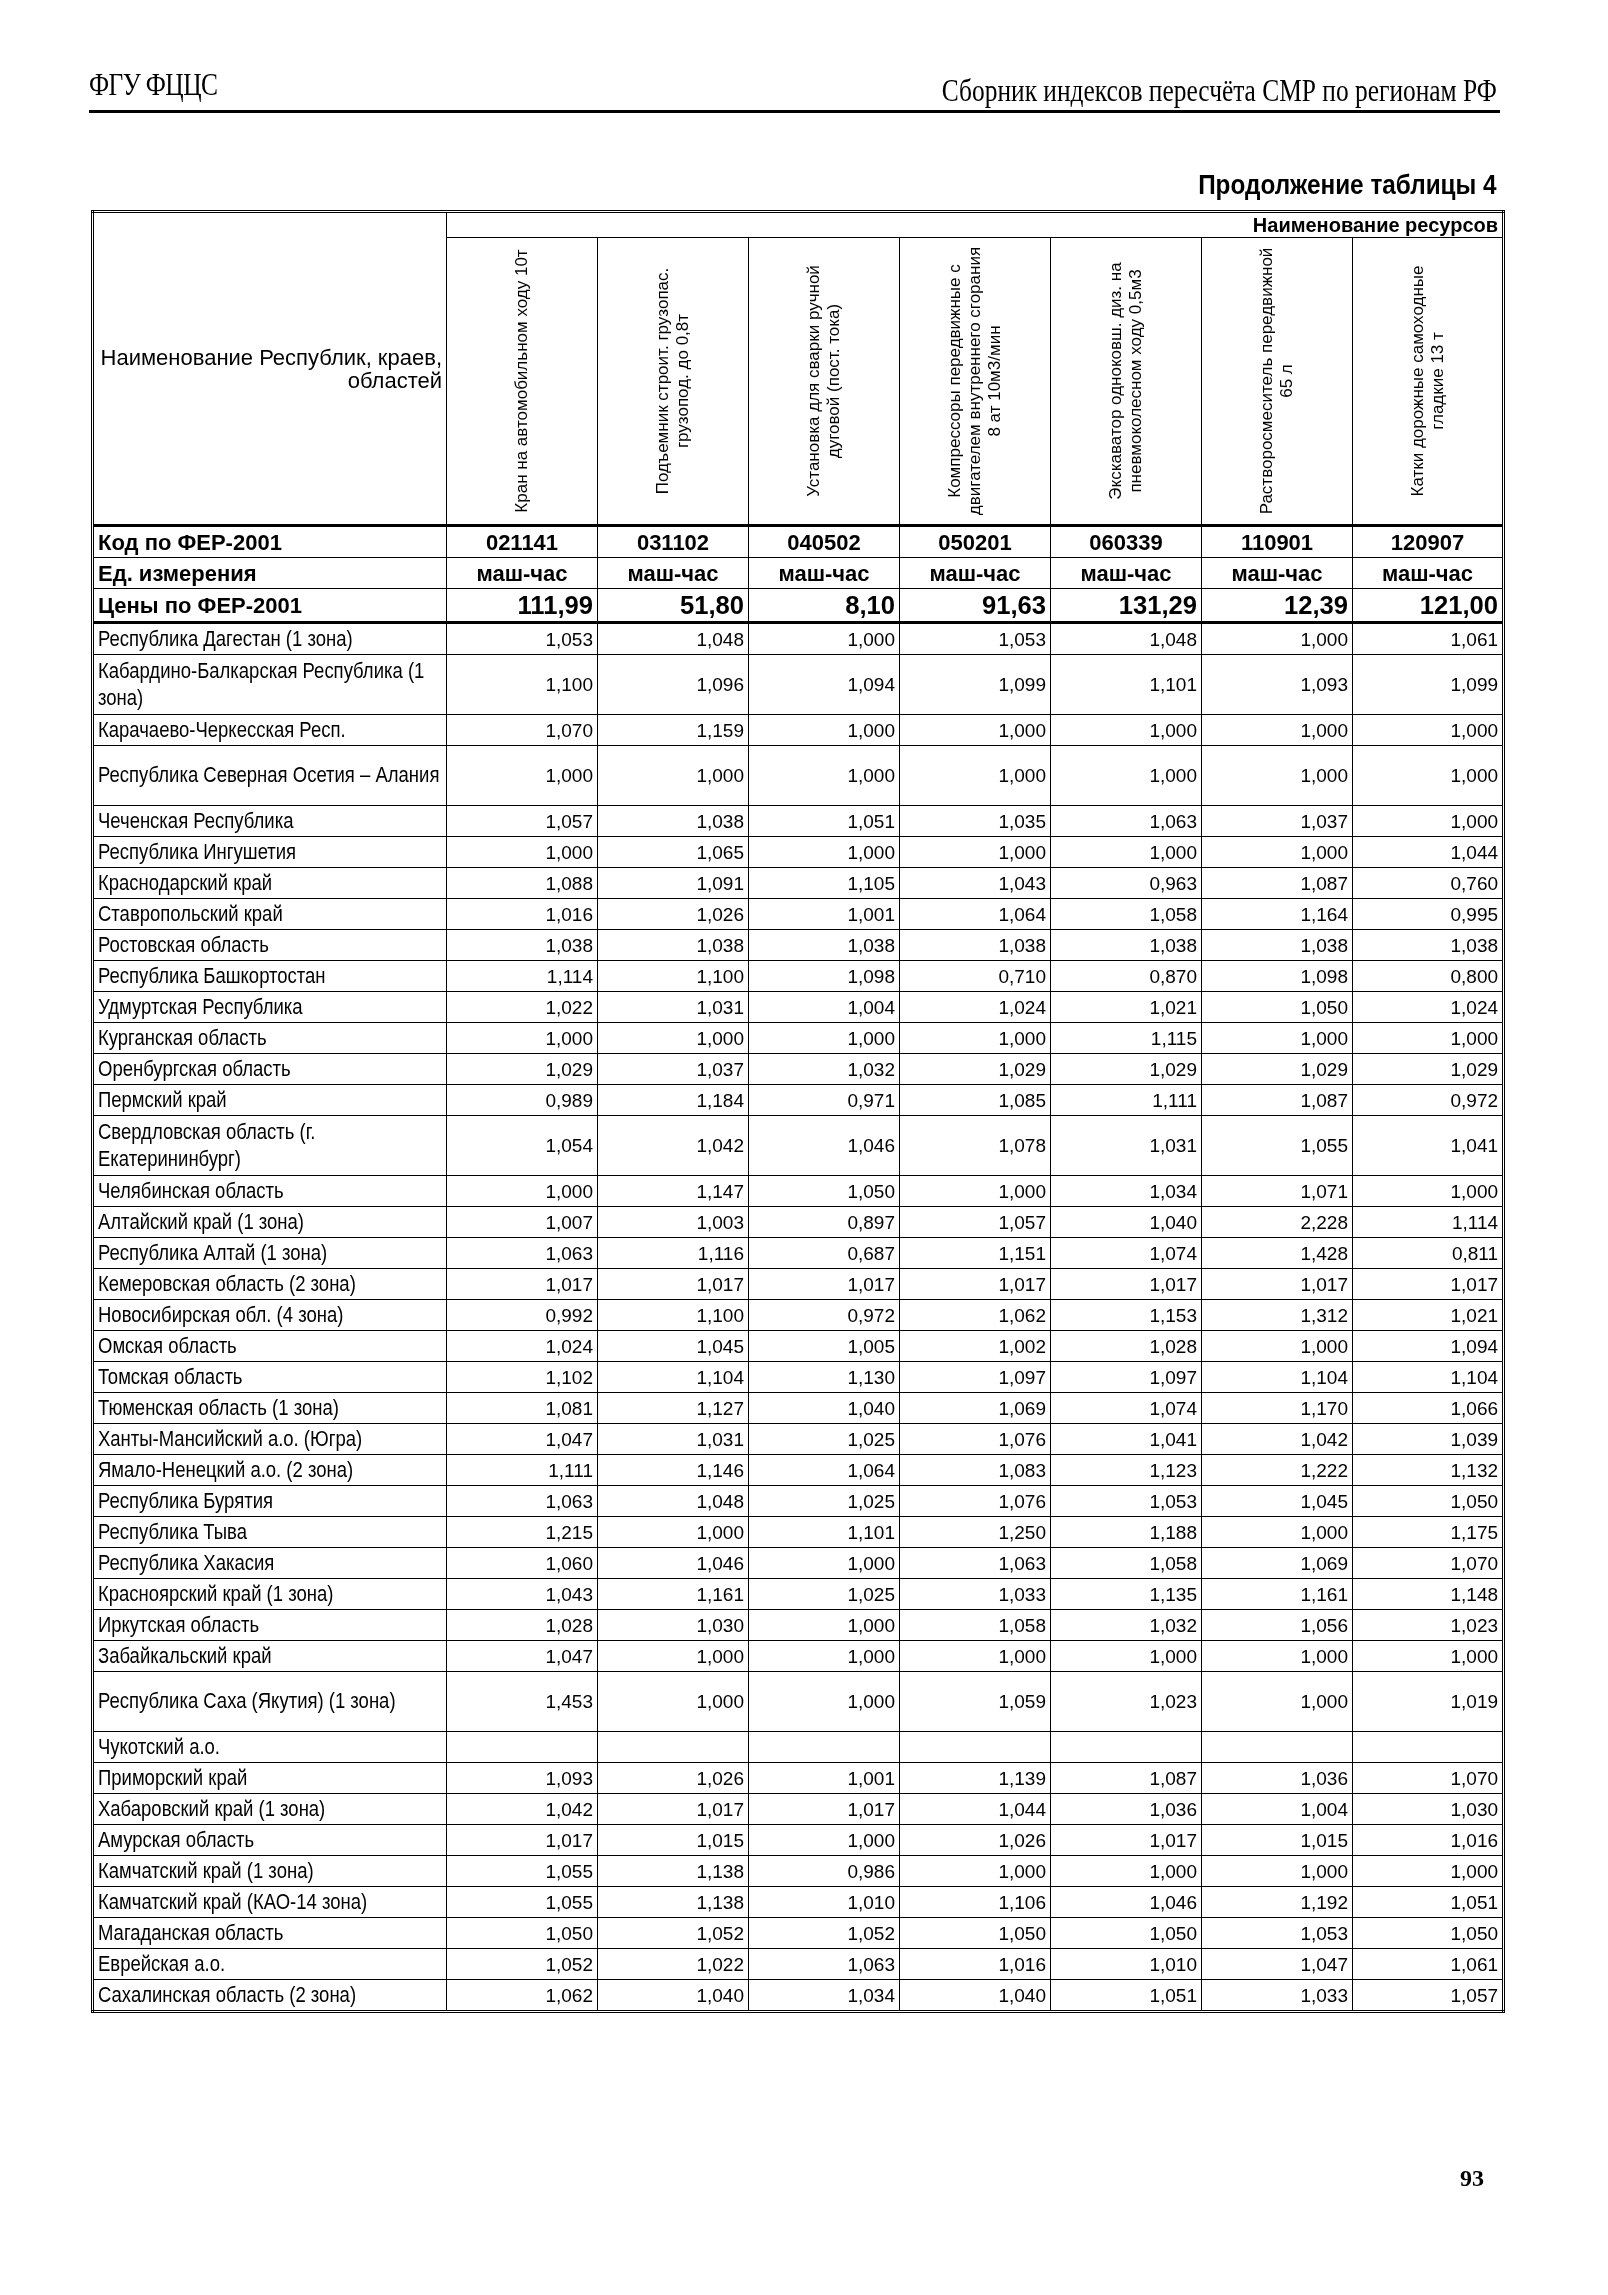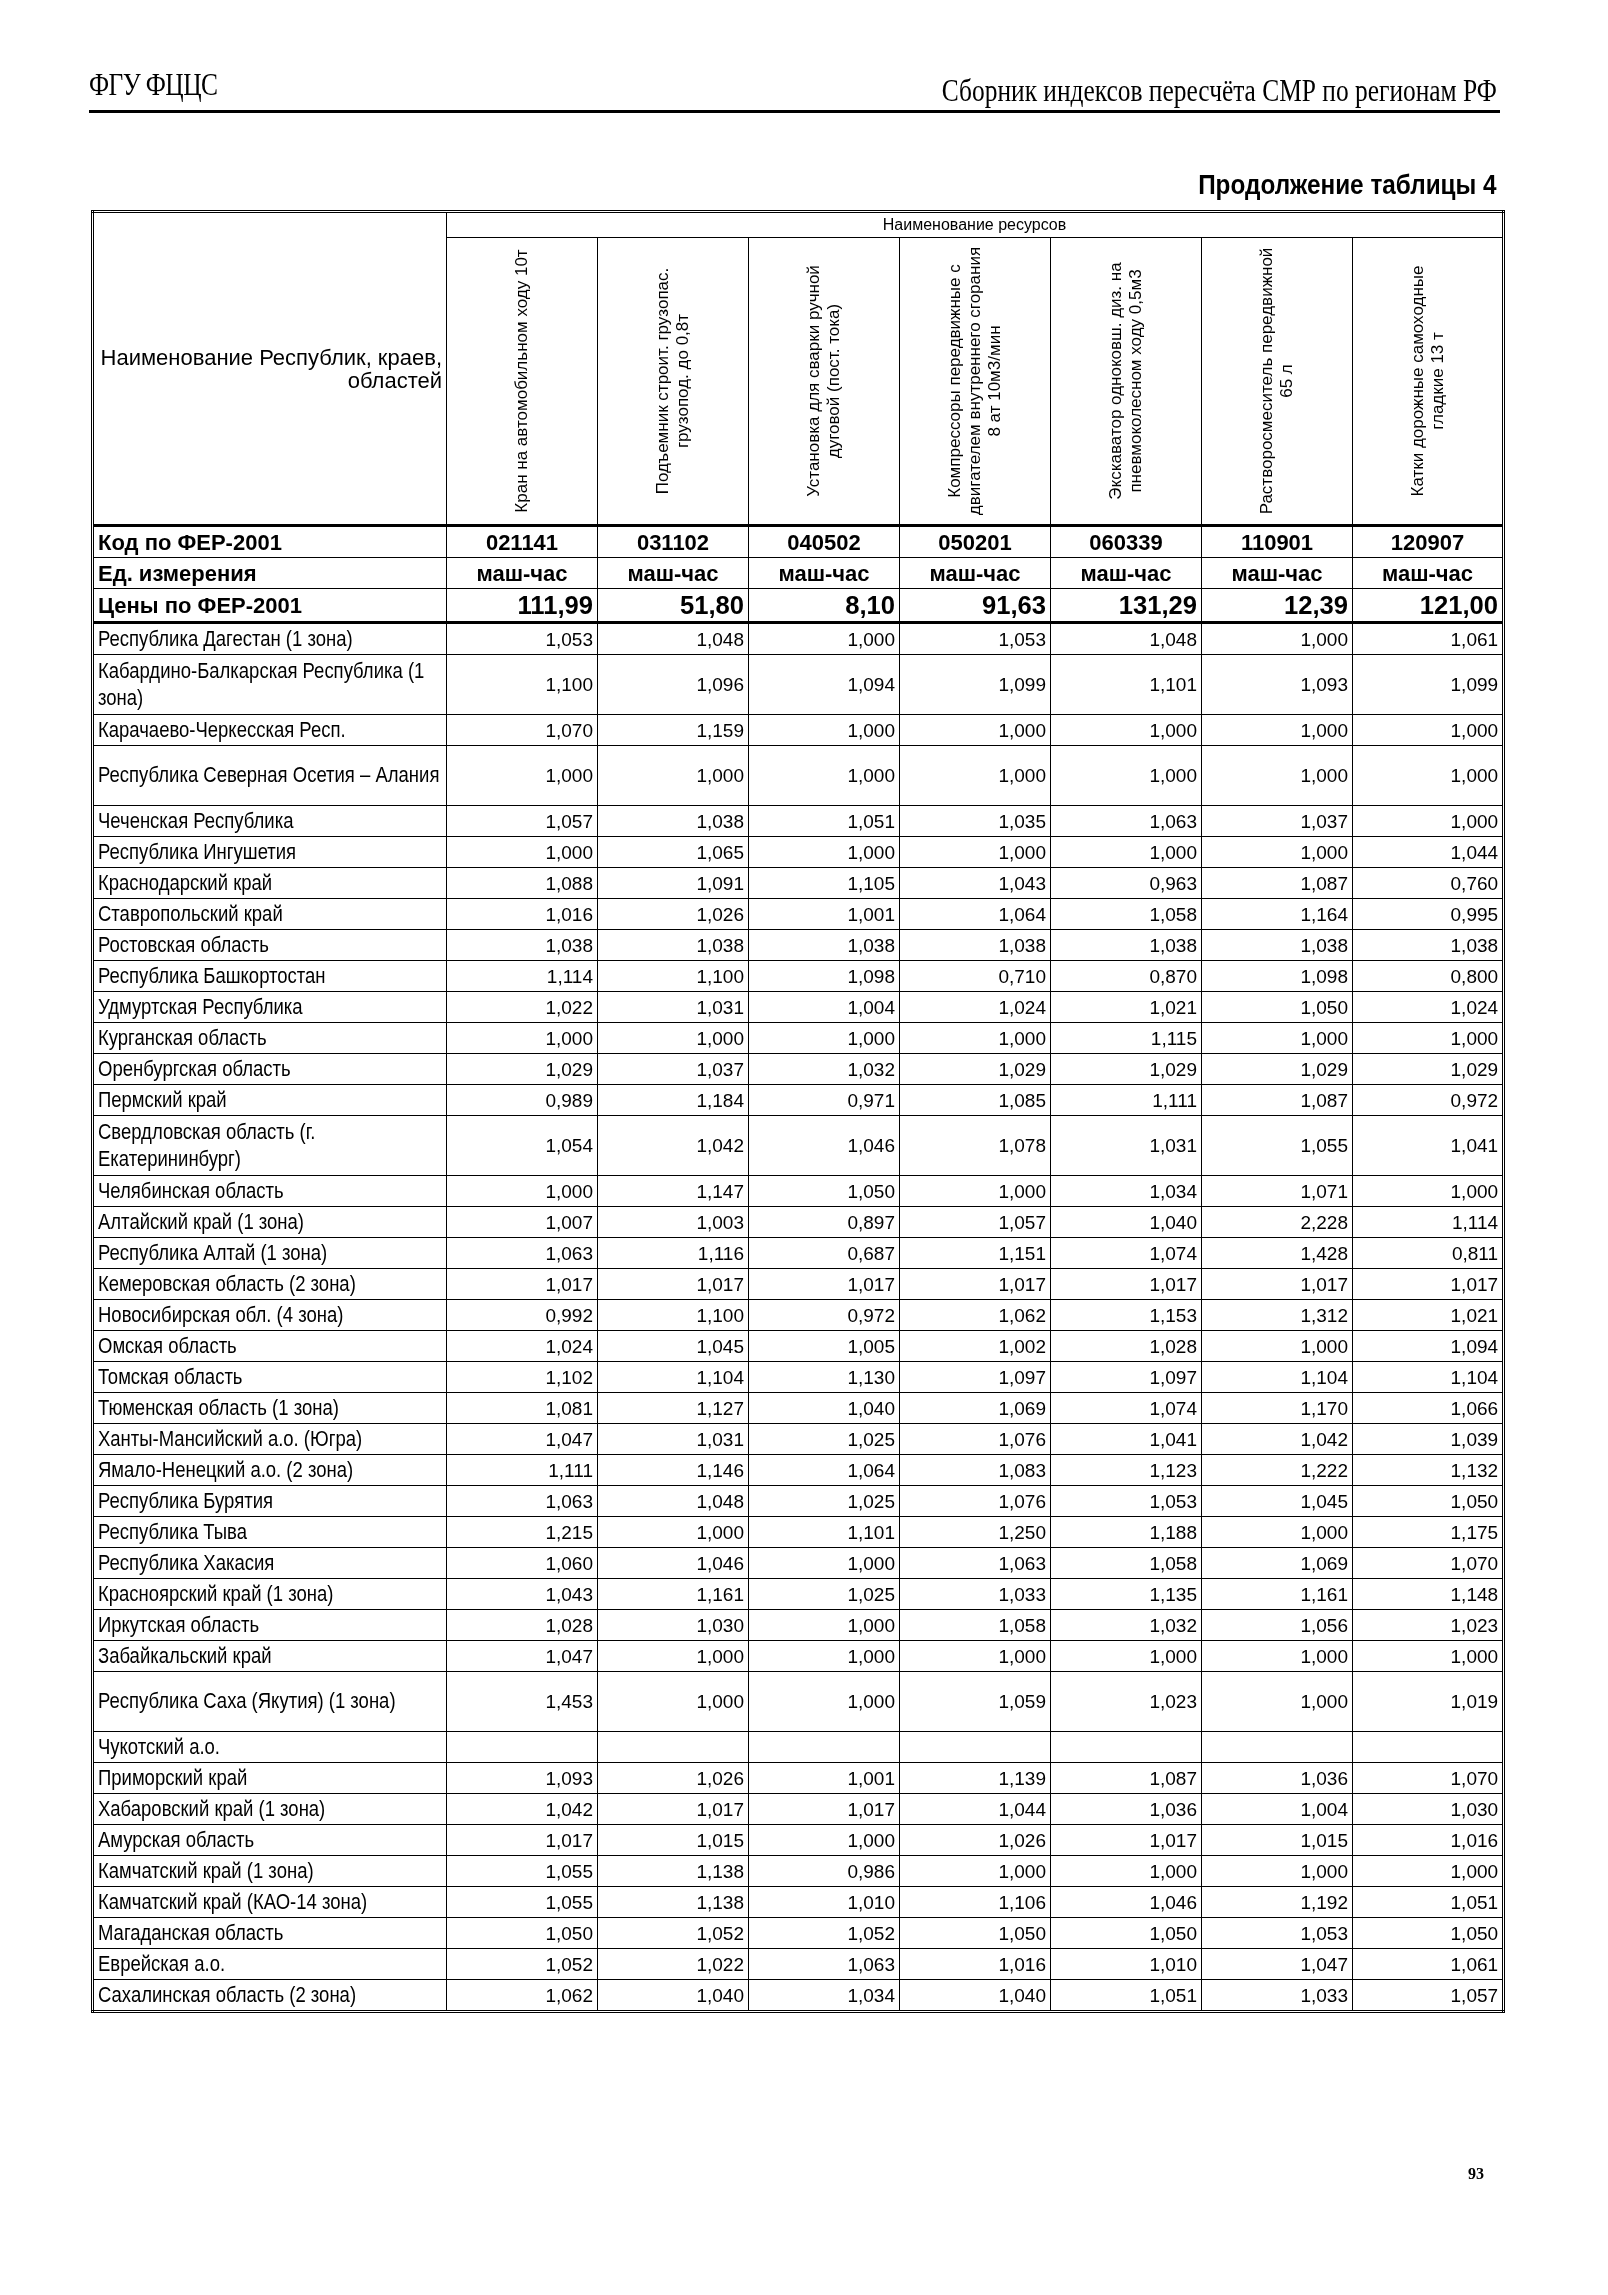--- a/index.html
+++ b/index.html
@@ -5,38 +5,38 @@
     html, body { margin: 0; padding: 0; background: #ffffff; }
     body { width: 1609px; height: 2295px; position: relative; overflow: hidden; color: #000; }
     .hdr-left { position: absolute; left: 89px; top: 67px; font-family: "Liberation Serif", serif; font-size: 31px; letter-spacing: -0.7px; transform: scaleX(0.82); transform-origin: left top; }
     .hdr-right { position: absolute; right: 112px; top: 73px; font-family: "Liberation Serif", serif; font-size: 31px; transform: scaleX(0.82); transform-origin: right top; white-space: nowrap; }
     .hdr-rule { position: absolute; left: 89px; top: 110px; width: 1411px; height: 3.4px; background: #000; }
     .cont { position: absolute; right: 112px; top: 170px; font-family: "Liberation Sans", sans-serif; font-weight: bold; font-size: 27px; transform: scaleX(0.9); transform-origin: right top; white-space: nowrap; }
     table.main { position: absolute; left: 91px; top: 210px; width: 1412px; border-collapse: collapse; table-layout: fixed; border: 3.4px double #000; font-family: "Liberation Sans", sans-serif; }
     table.main td, table.main th { border: 1.3px solid #000; padding: 0 4px; }
     col.c0 { width: 354px; }
     col.cn { width: 151px; }
-    .h-res { height: 24px; font-weight: normal; font-size: 16px; text-align: center; padding: 0; }
+    .h-res { height: 24px; font-weight: bold; font-size: 20px; text-align: right; padding: 0; }
     .h-name { font-weight: normal; font-size: 22px; text-align: right; line-height: 23px; }
     .h-vert { height: 286px; padding: 0; position: relative; }
     .h-vert .vt { position: absolute; left: 50%; top: 50%; width: 269px; transform: translate(-50%,-50%) rotate(-90deg); text-align: center; font-size: 17px; font-weight: normal; line-height: 20px; }
     tr.meta td { font-weight: bold; font-size: 22px; height: 30px; line-height: 27px; }
     tr.meta td.lbl { text-align: left; }
     tr.meta td.val { text-align: center; }
     tr.price td.val { text-align: right; font-family: Liberation Sans, sans-serif; font-size: 25.6px; }
     tr.price td { height: 32px; }
     tr.meta.code td { border-top: 3.4px solid #000; }
     tr.row td { font-size: 21.5px; height: 30px; line-height: 27px; }
     tr.row td.name { text-align: left; }
     tr.row td.val { text-align: right; font-size: 19px; }
     tr.row.tall td { height: 59px; }
     tr.row.first td { border-top: 3.4px solid #000; margin-top: 8px; }
     .name-txt { display: inline-block; transform: scaleX(0.86); transform-origin: left center; white-space: nowrap; }
     .name-txt.wrap { white-space: normal; width: 397px; }
-    .pageno { position: absolute; right: 125px; top: 2165px; font-family: "Liberation Serif", serif; font-weight: bold; font-size: 16px; }
+    .pageno { position: absolute; right: 125px; top: 2165px; font-family: "Liberation Serif", serif; font-weight: bold; font-size: 24px; }
   </style>
 </head>
 <body>
 
 <div class="hdr-left">ФГУ ФЦЦС</div>
 <div class="hdr-right">Сборник индексов пересчёта СМР  по регионам РФ</div>
 <div class="hdr-rule"></div>
 <div class="cont">Продолжение таблицы 4</div>
 
 <table class="main">

